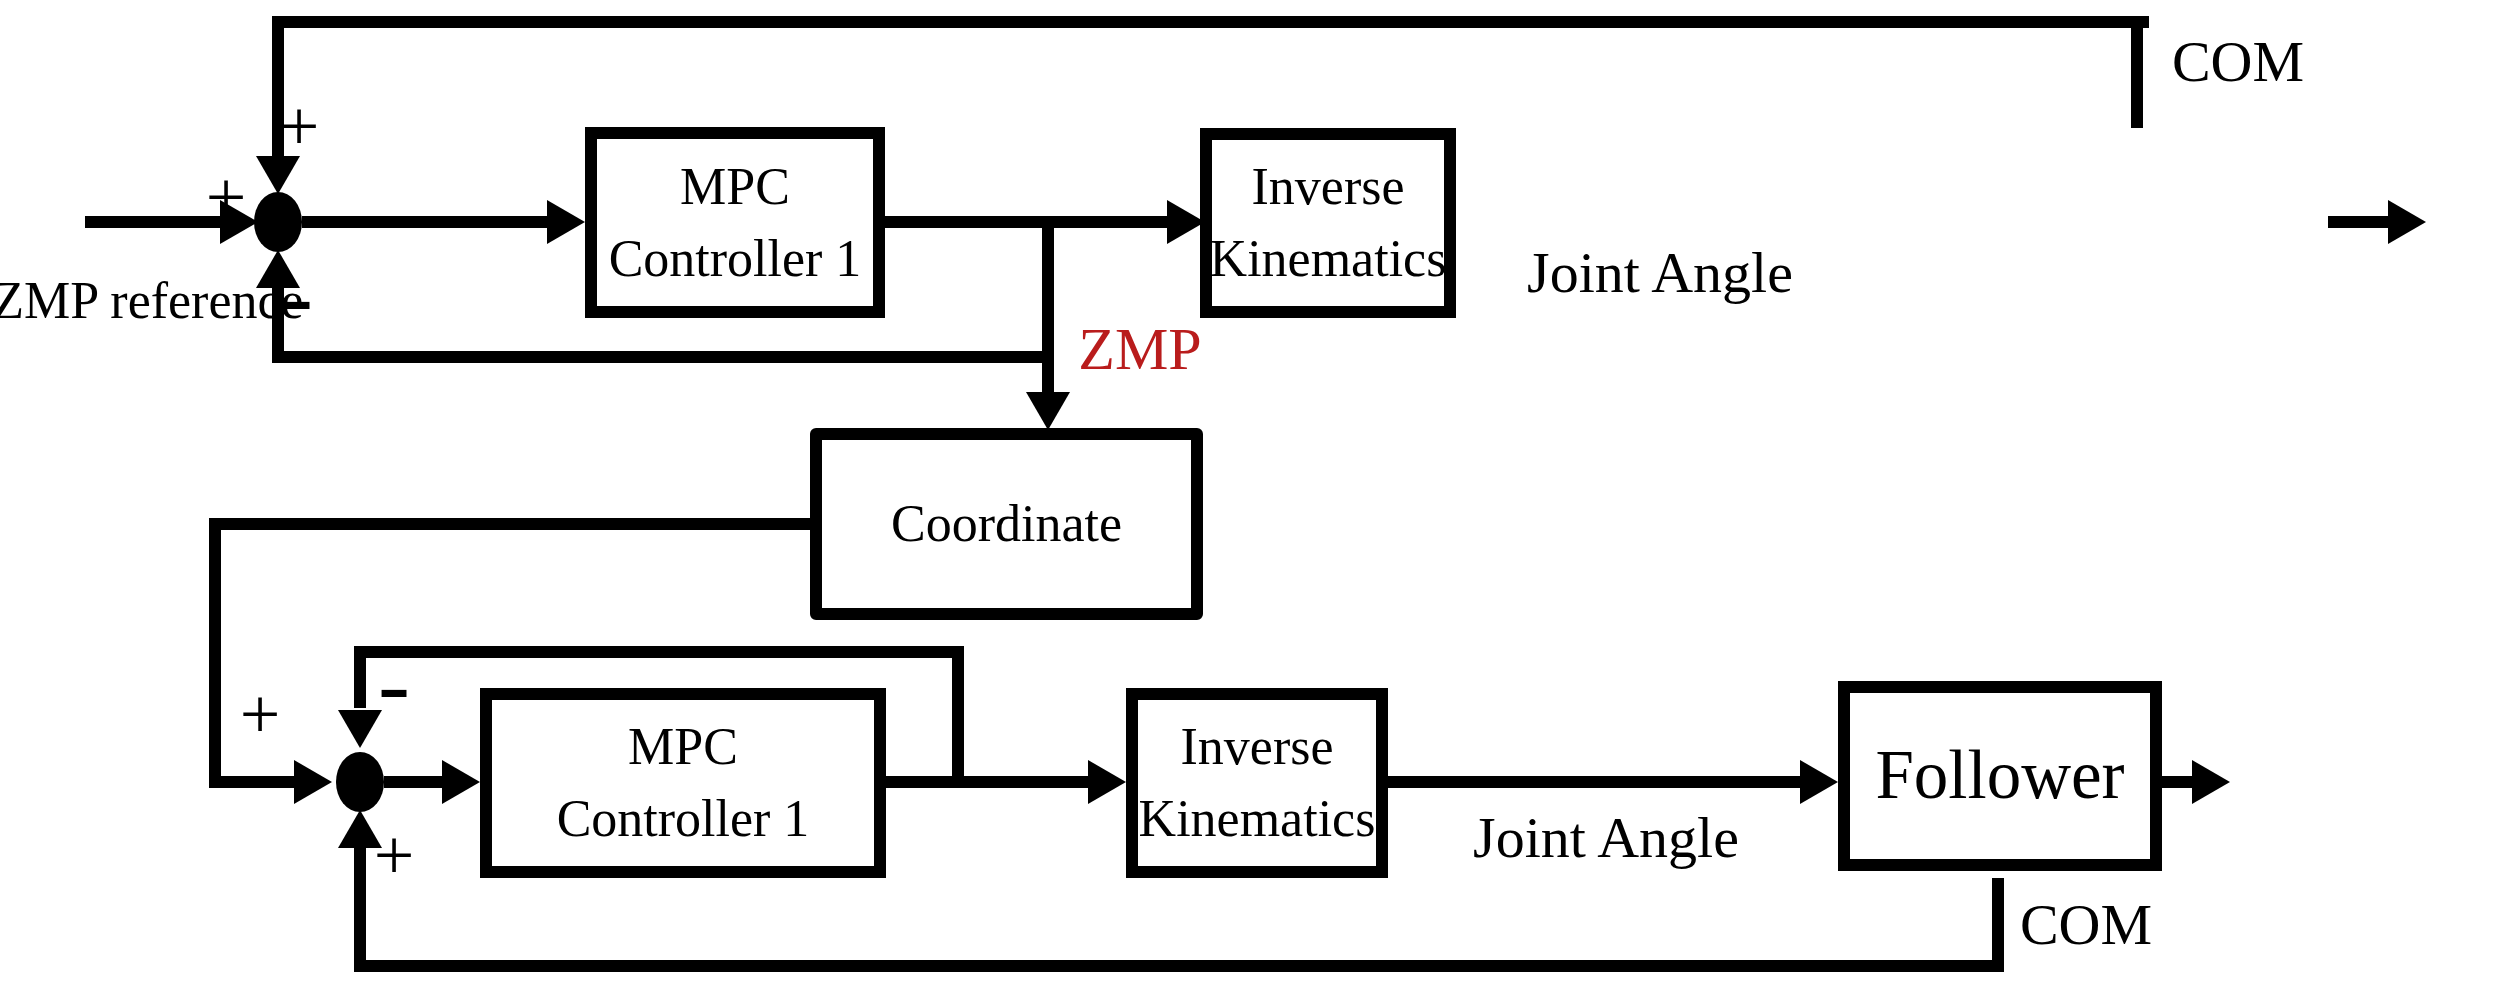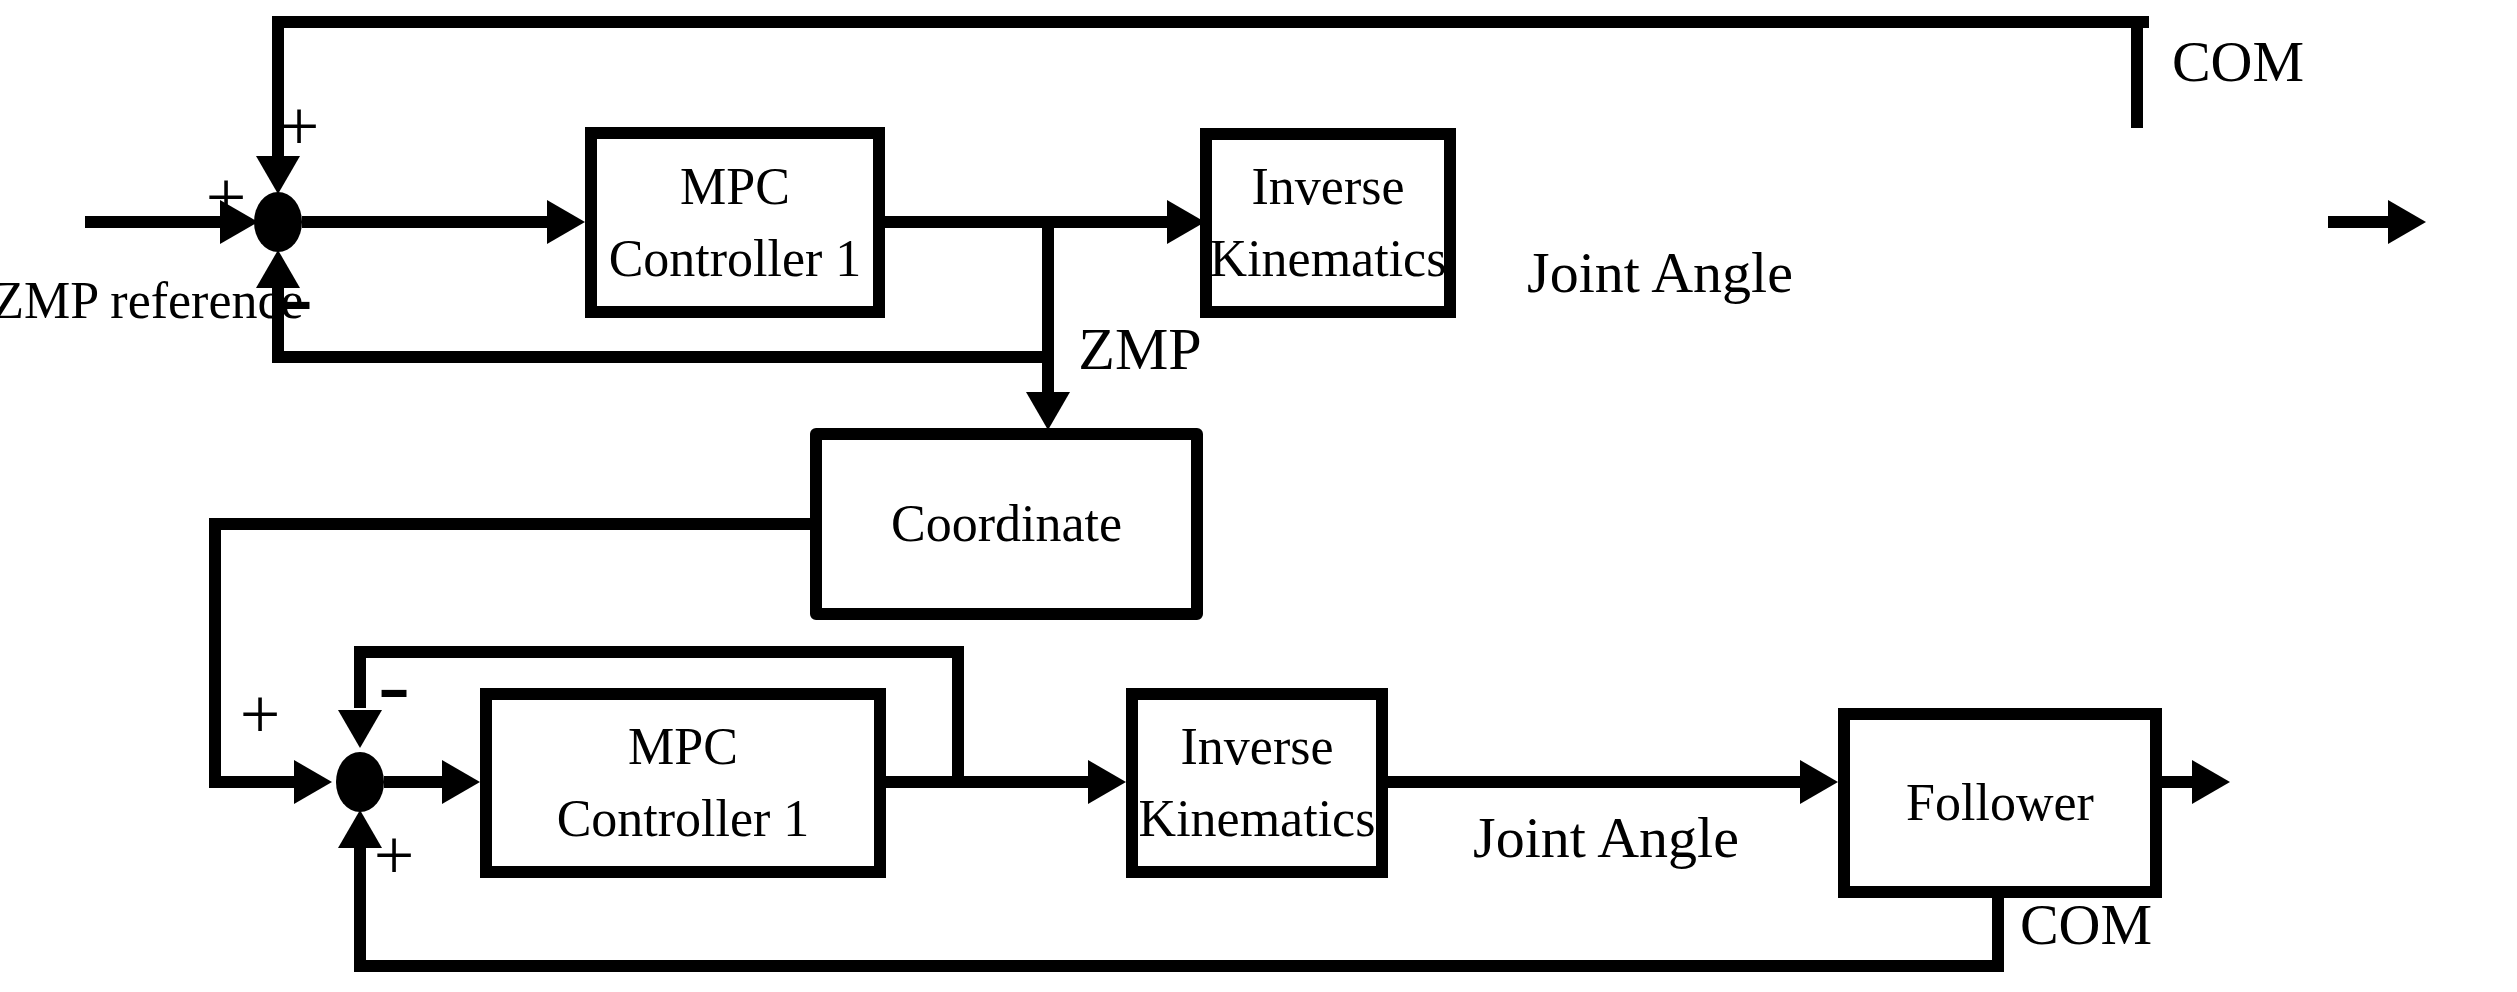--- a/index.html
+++ b/index.html
@@ -67,28 +67,28 @@
       <span>Coordinate</span>
     </div>
     <div class="block" style="left: 480px; top: 688px; width: 406px; height: 190px; border-color: rgb(0, 0, 0); font-size: 52px;">
       <span>MPC</span>
       <span>Controller 1</span>
     </div>
     <div class="block" style="left: 1126px; top: 688px; width: 262px; height: 190px; border-color: rgb(0, 0, 0); font-size: 52px;">
       <span>Inverse</span>
       <span>Kinematics</span>
     </div>
-    <div class="block" style="left: 1838px; top: 708px; width: 324px; height: 190px; border-color: rgb(0, 0, 0); font-size: 52px;">
+    <div class="block" style="left: 1838px; top: 681px; width: 324px; height: 190px; border-color: rgb(0, 0, 0); font-size: 69px;">
       <span>Follower</span>
     </div>
     <div class="lbl" style="left: 148px; top: 301px; font-size: 52px; color: rgb(0, 0, 0);">ZMP reference</div>
     <div class="lbl" style="left: 226px; top: 197px; font-size: 72px; color: rgb(0, 0, 0);">+</div>
     <div class="lbl" style="left: 299px; top: 126px; font-size: 72px; color: rgb(0, 0, 0);">+</div>
     <div class="lbl" style="left: 297px; top: 296px; font-size: 96px; color: rgb(0, 0, 0);">-</div>
-    <div class="lbl" style="left: 1140px; top: 349px; font-size: 60px; color: #000000;">ZMP</div>
+    <div class="lbl" style="left: 1140px; top: 349px; font-size: 60px; color: #b91c1c;">ZMP</div>
     <div class="lbl" style="left: 1660px; top: 273px; font-size: 58px; color: rgb(0, 0, 0);">Joint Angle</div>
     <div class="lbl" style="left: 2238px; top: 62px; font-size: 58px; color: rgb(0, 0, 0);">COM</div>
     <div class="lbl" style="left: 260px; top: 714px; font-size: 72px; color: rgb(0, 0, 0);">+</div>
     <div class="lbl" style="left: 394px; top: 684px; font-size: 96px; color: rgb(0, 0, 0);">-</div>
     <div class="lbl" style="left: 394px; top: 855px; font-size: 72px; color: rgb(0, 0, 0);">+</div>
     <div class="lbl" style="left: 1606px; top: 838px; font-size: 58px; color: rgb(0, 0, 0);">Joint Angle</div>
     <div class="lbl" style="left: 2086px; top: 925px; font-size: 58px; color: rgb(0, 0, 0);">COM</div>
   </div>
 
 </body></html>

